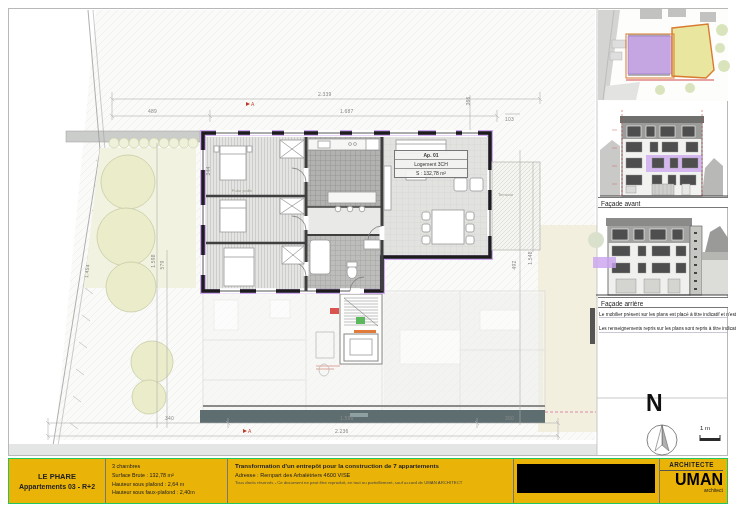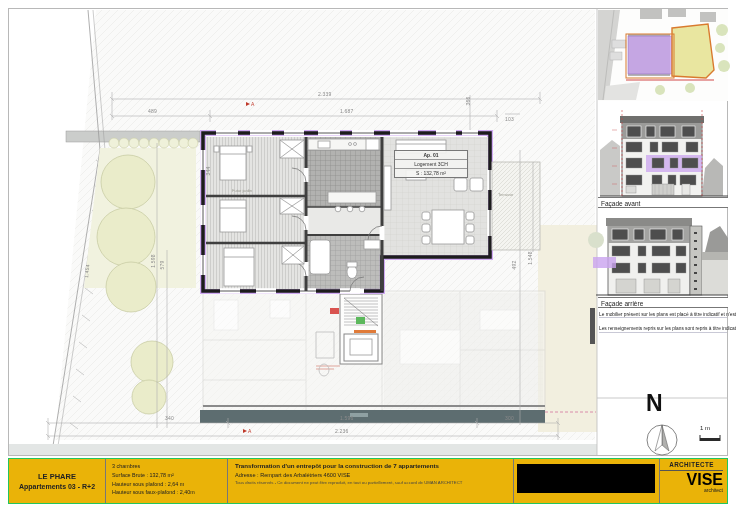--- a/index.html
+++ b/index.html
@@ -468,18 +468,18 @@
     <div class="d1">Transformation d'un entrepôt pour la construction de 7 appartements</div>
     <div class="d2">Adresse : Rempart des Arbalétriers 4600 VISE</div>
     <div class="d3">Tous droits réservés - Ce document ne peut être reproduit, en tout ou partiellement, sauf accord de UMAN ARCHITECT</div>
   </div>
   <div class="tb-cell tb-redacted">
     <div class="redacted-box"></div>
   </div>
   <div class="tb-cell tb-arch">
     <div class="head">ARCHITECTE</div>
     <div class="tb-rule"></div>
-    <div class="uman">VISE</div>
+    <div class="uman">UMAN</div>
     <div class="uman-sub">architect</div>
   </div>
 </div>
 
 </div>
 
 </body></html>

